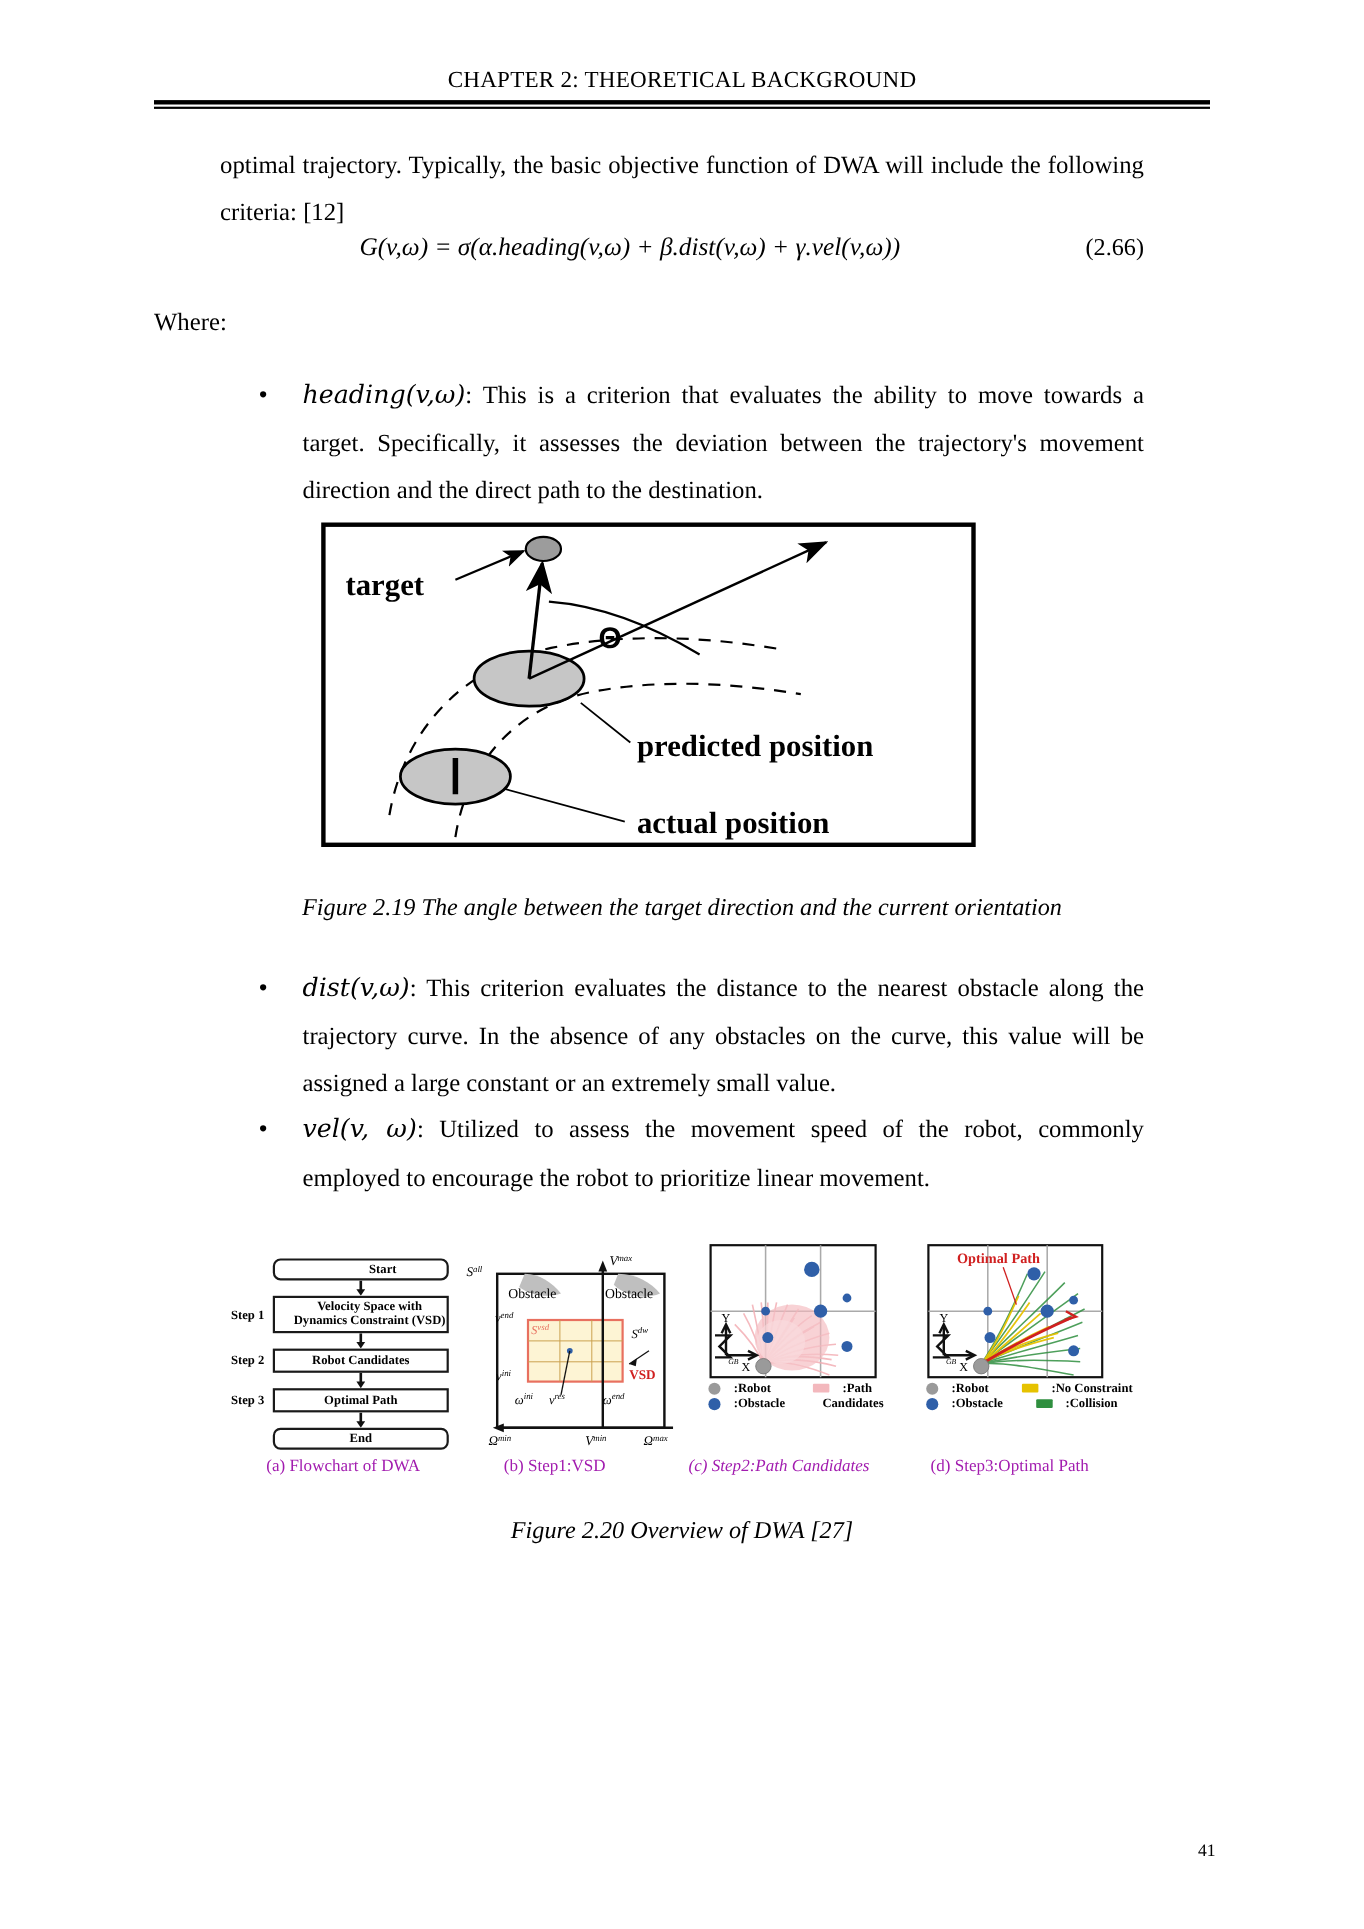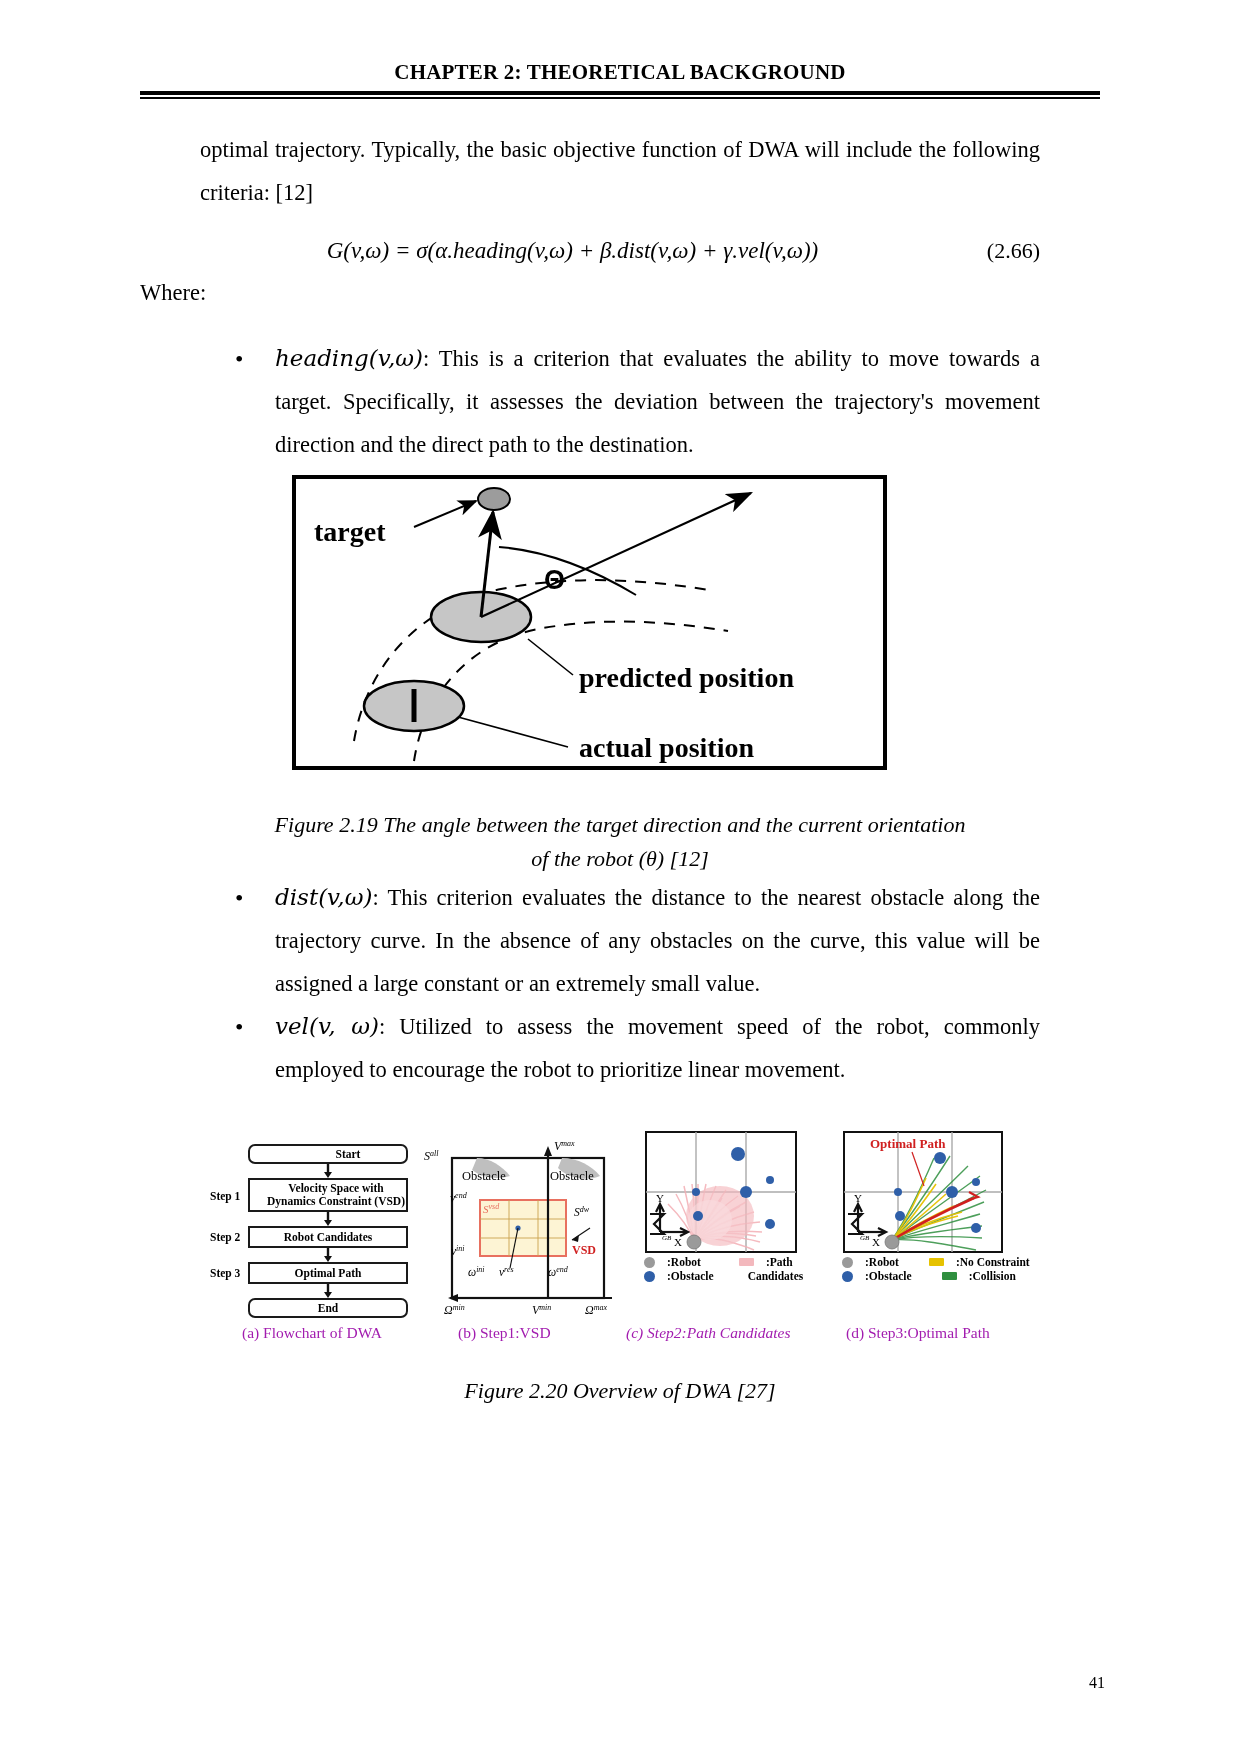--- a/index.html
+++ b/index.html
@@ -19,21 +19,21 @@
 
   
   .header-wrap {
     position: absolute;
     left: 140px;
     top: 60px;
     width: 960px;
   }
   .chapter-header {
     text-align: center;
-    font-weight: bold;
+    font-weight: normal;
     font-size: 21px;
     letter-spacing: 0.2px;
     font-family: "Liberation Serif", "DejaVu Serif", serif;
     margin-bottom: 6px;
   }
   .header-rule-thick {
     height: 4px;
     background: #000;
     width: 100%;
   }
@@ -239,21 +239,21 @@
   <div class="header-wrap">
     <div class="chapter-header">CHAPTER 2: THEORETICAL BACKGROUND</div>
     <div class="header-rule-thick"></div>
     <div class="header-rule-thin"></div>
   </div>
 
   <div class="body-block" style="top:128px;">
     <p class="para-indent">optimal trajectory. Typically, the basic objective function of DWA will include the following criteria: [12]</p>
   </div>
 
-  <div class="equation-row" style="top:238px;">
+  <div class="equation-row" style="top:212px;">
     <div class="eq-body">G(v,ω) = σ(α.heading(v,ω) + β.dist(v,ω) + γ.vel(v,ω))</div>
     <div class="eq-num">(2.66)</div>
   </div>
 
   <div class="where-label" style="top:280px;">Where:</div>
 
   <div class="bullet-item" style="top:337px;">
     <span class="dot">•</span>
     <span class="txt"><span class="mathi">heading(v,ω)</span><span>: This is a criterion that evaluates the ability to move towards a target. Specifically, it assesses the deviation between the trajectory's movement direction and the direct path to the destination.</span></span>
   </div>
@@ -293,21 +293,20 @@
 
       <text x="18" y="62" font-family="Liberation Serif, DejaVu Serif, serif" font-size="28" font-weight="bold">target</text>
       <text x="248" y="110" font-family="Liberation Sans, DejaVu Sans, sans-serif" font-size="27" font-weight="bold">Θ</text>
       <text x="283" y="208" font-family="Liberation Serif, DejaVu Serif, serif" font-size="28" font-weight="bold">predicted position</text>
       <text x="283" y="278" font-family="Liberation Serif, DejaVu Serif, serif" font-size="28" font-weight="bold">actual position</text>
     </svg>
   </div>
 
   <div class="fig-caption" style="top:808px;">
     <div>Figure 2.19 The angle between the target direction and the current orientation</div>
-    <div>of the robot (θ) [12]</div>
   </div>
 
   <div class="bullet-item" style="top:876px;">
     <span class="dot">•</span>
     <span class="txt"><span class="mathi">dist(v,ω)</span><span>: This criterion evaluates the distance to the nearest obstacle along the trajectory curve. In the absence of any obstacles on the curve, this value will be assigned a large constant or an extremely small value.</span></span>
   </div>
 
   <div class="bullet-item" style="top:1005px;">
     <span class="dot">•</span>
     <span class="txt"><span class="mathi">vel(v, ω)</span><span>: Utilized to assess the movement speed of the robot, commonly employed to encourage the robot to prioritize linear movement.</span></span>

